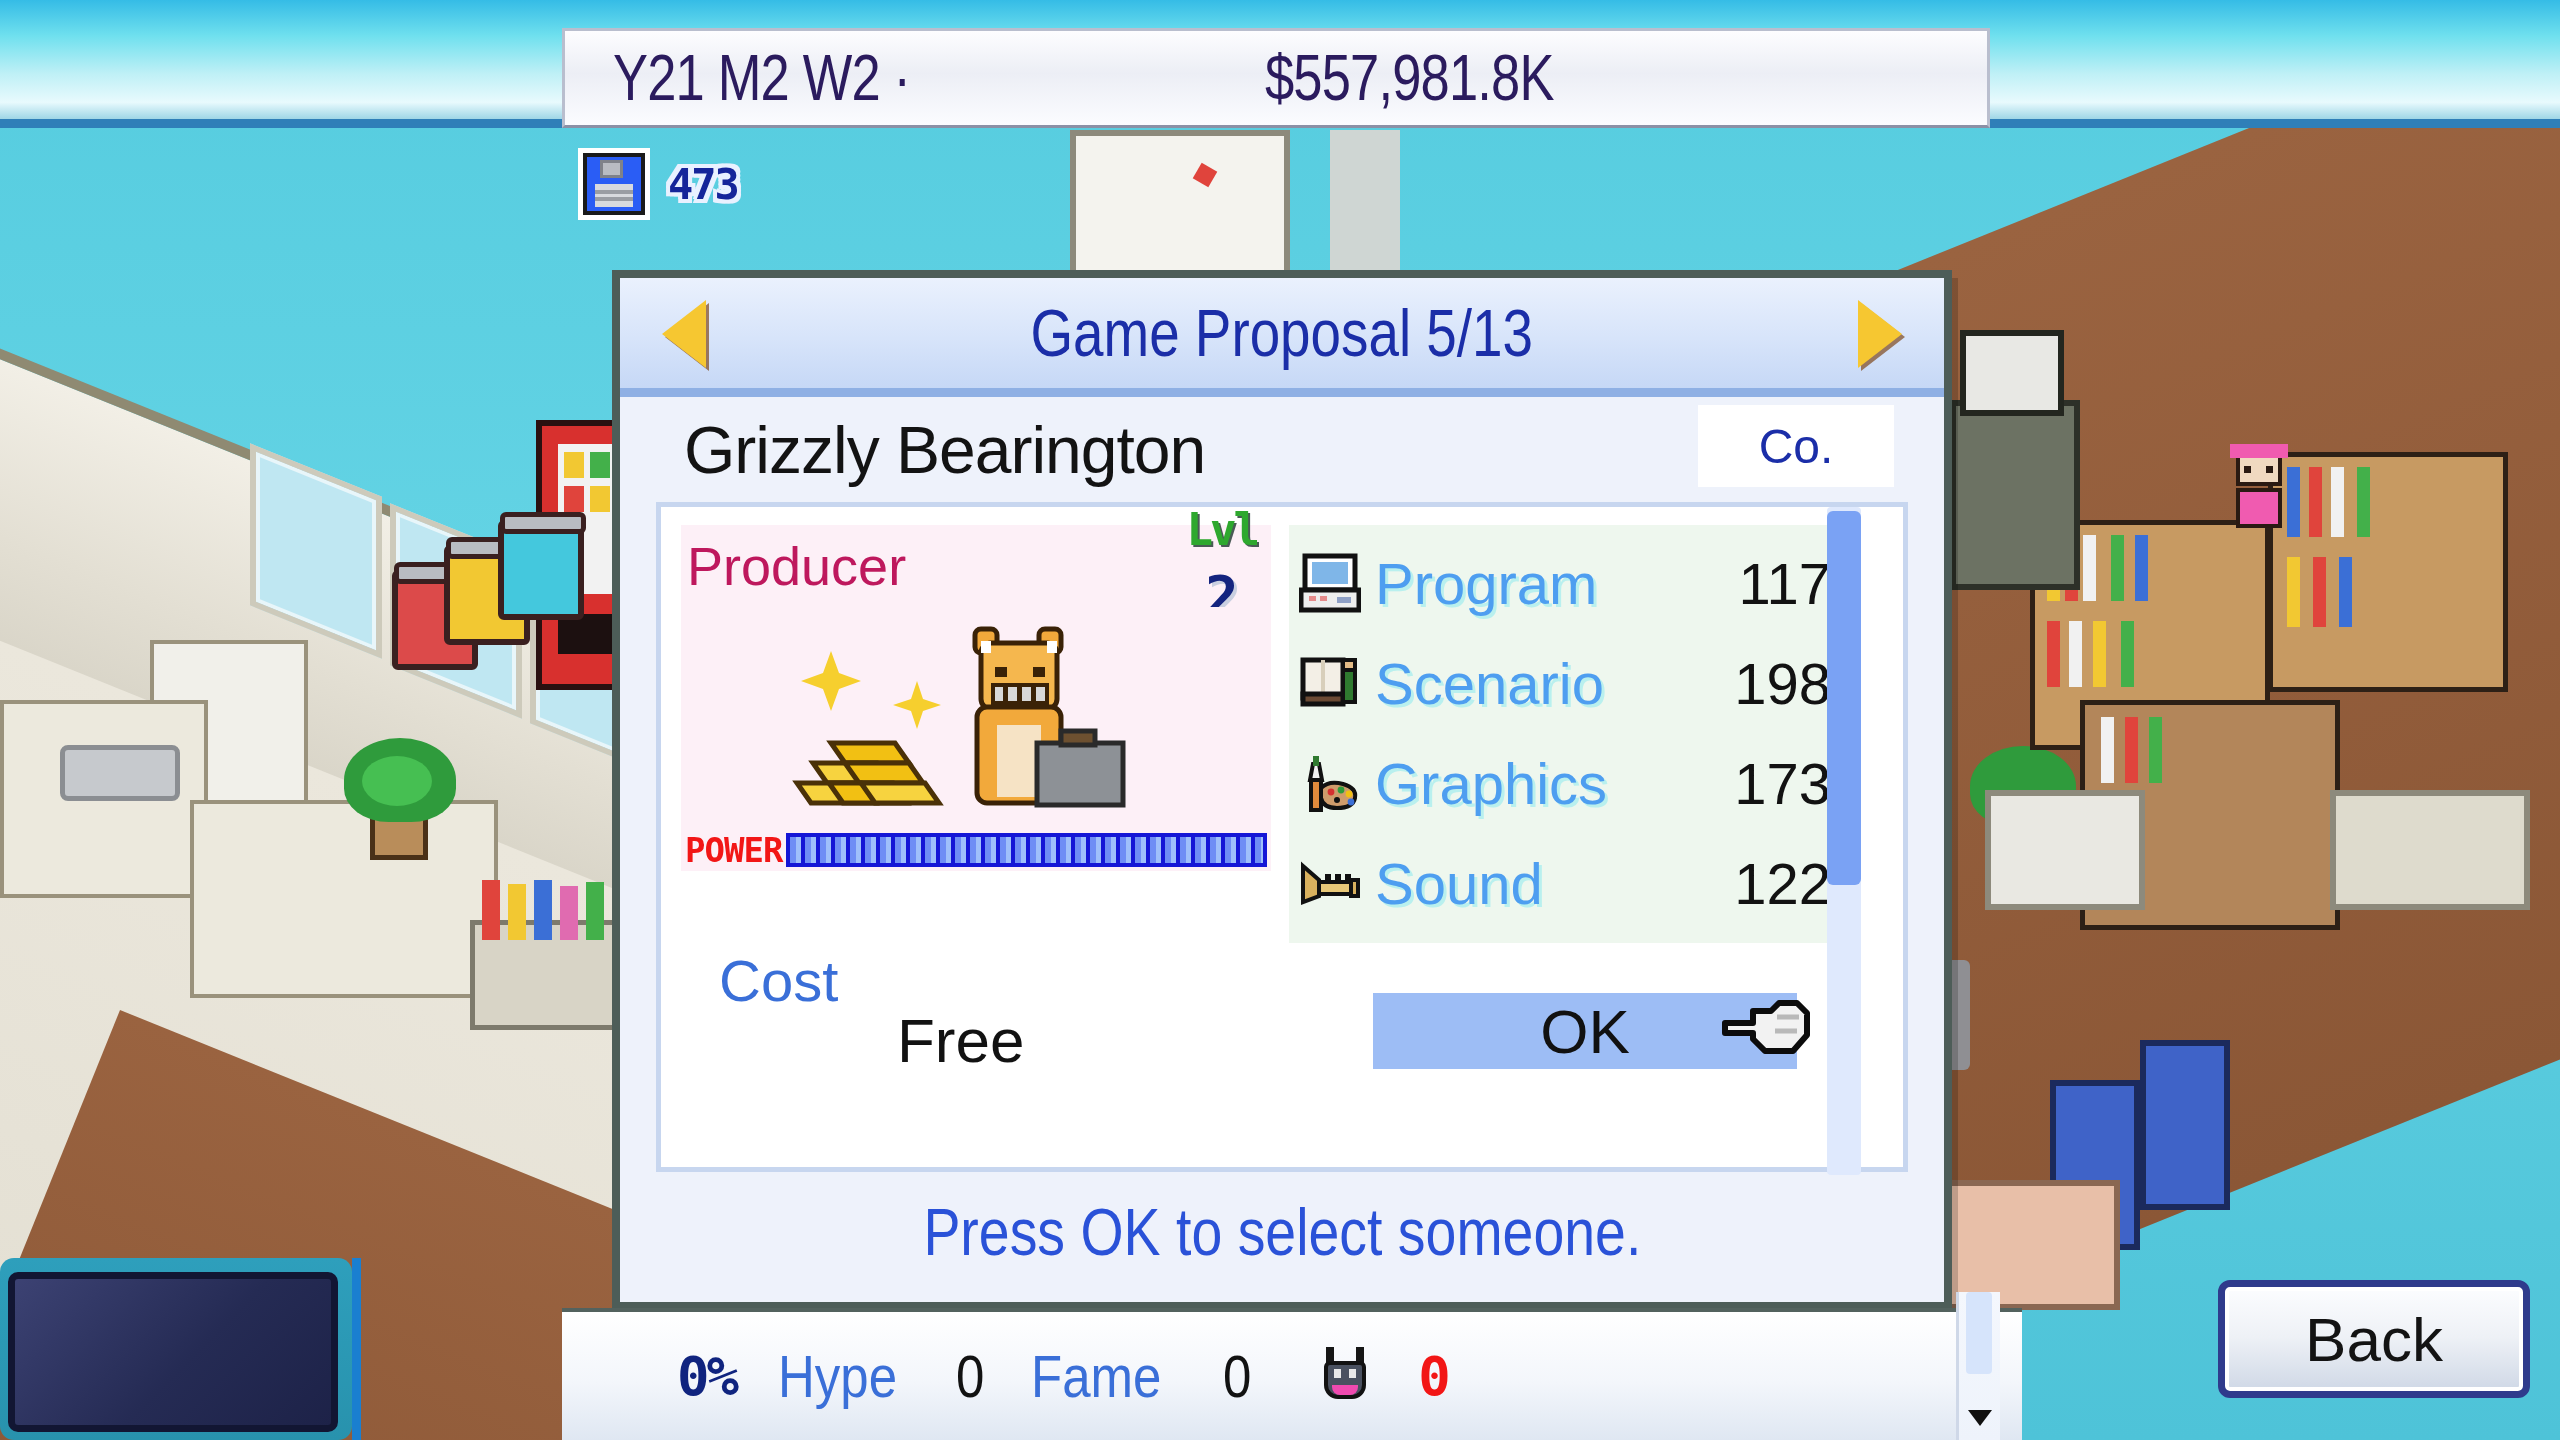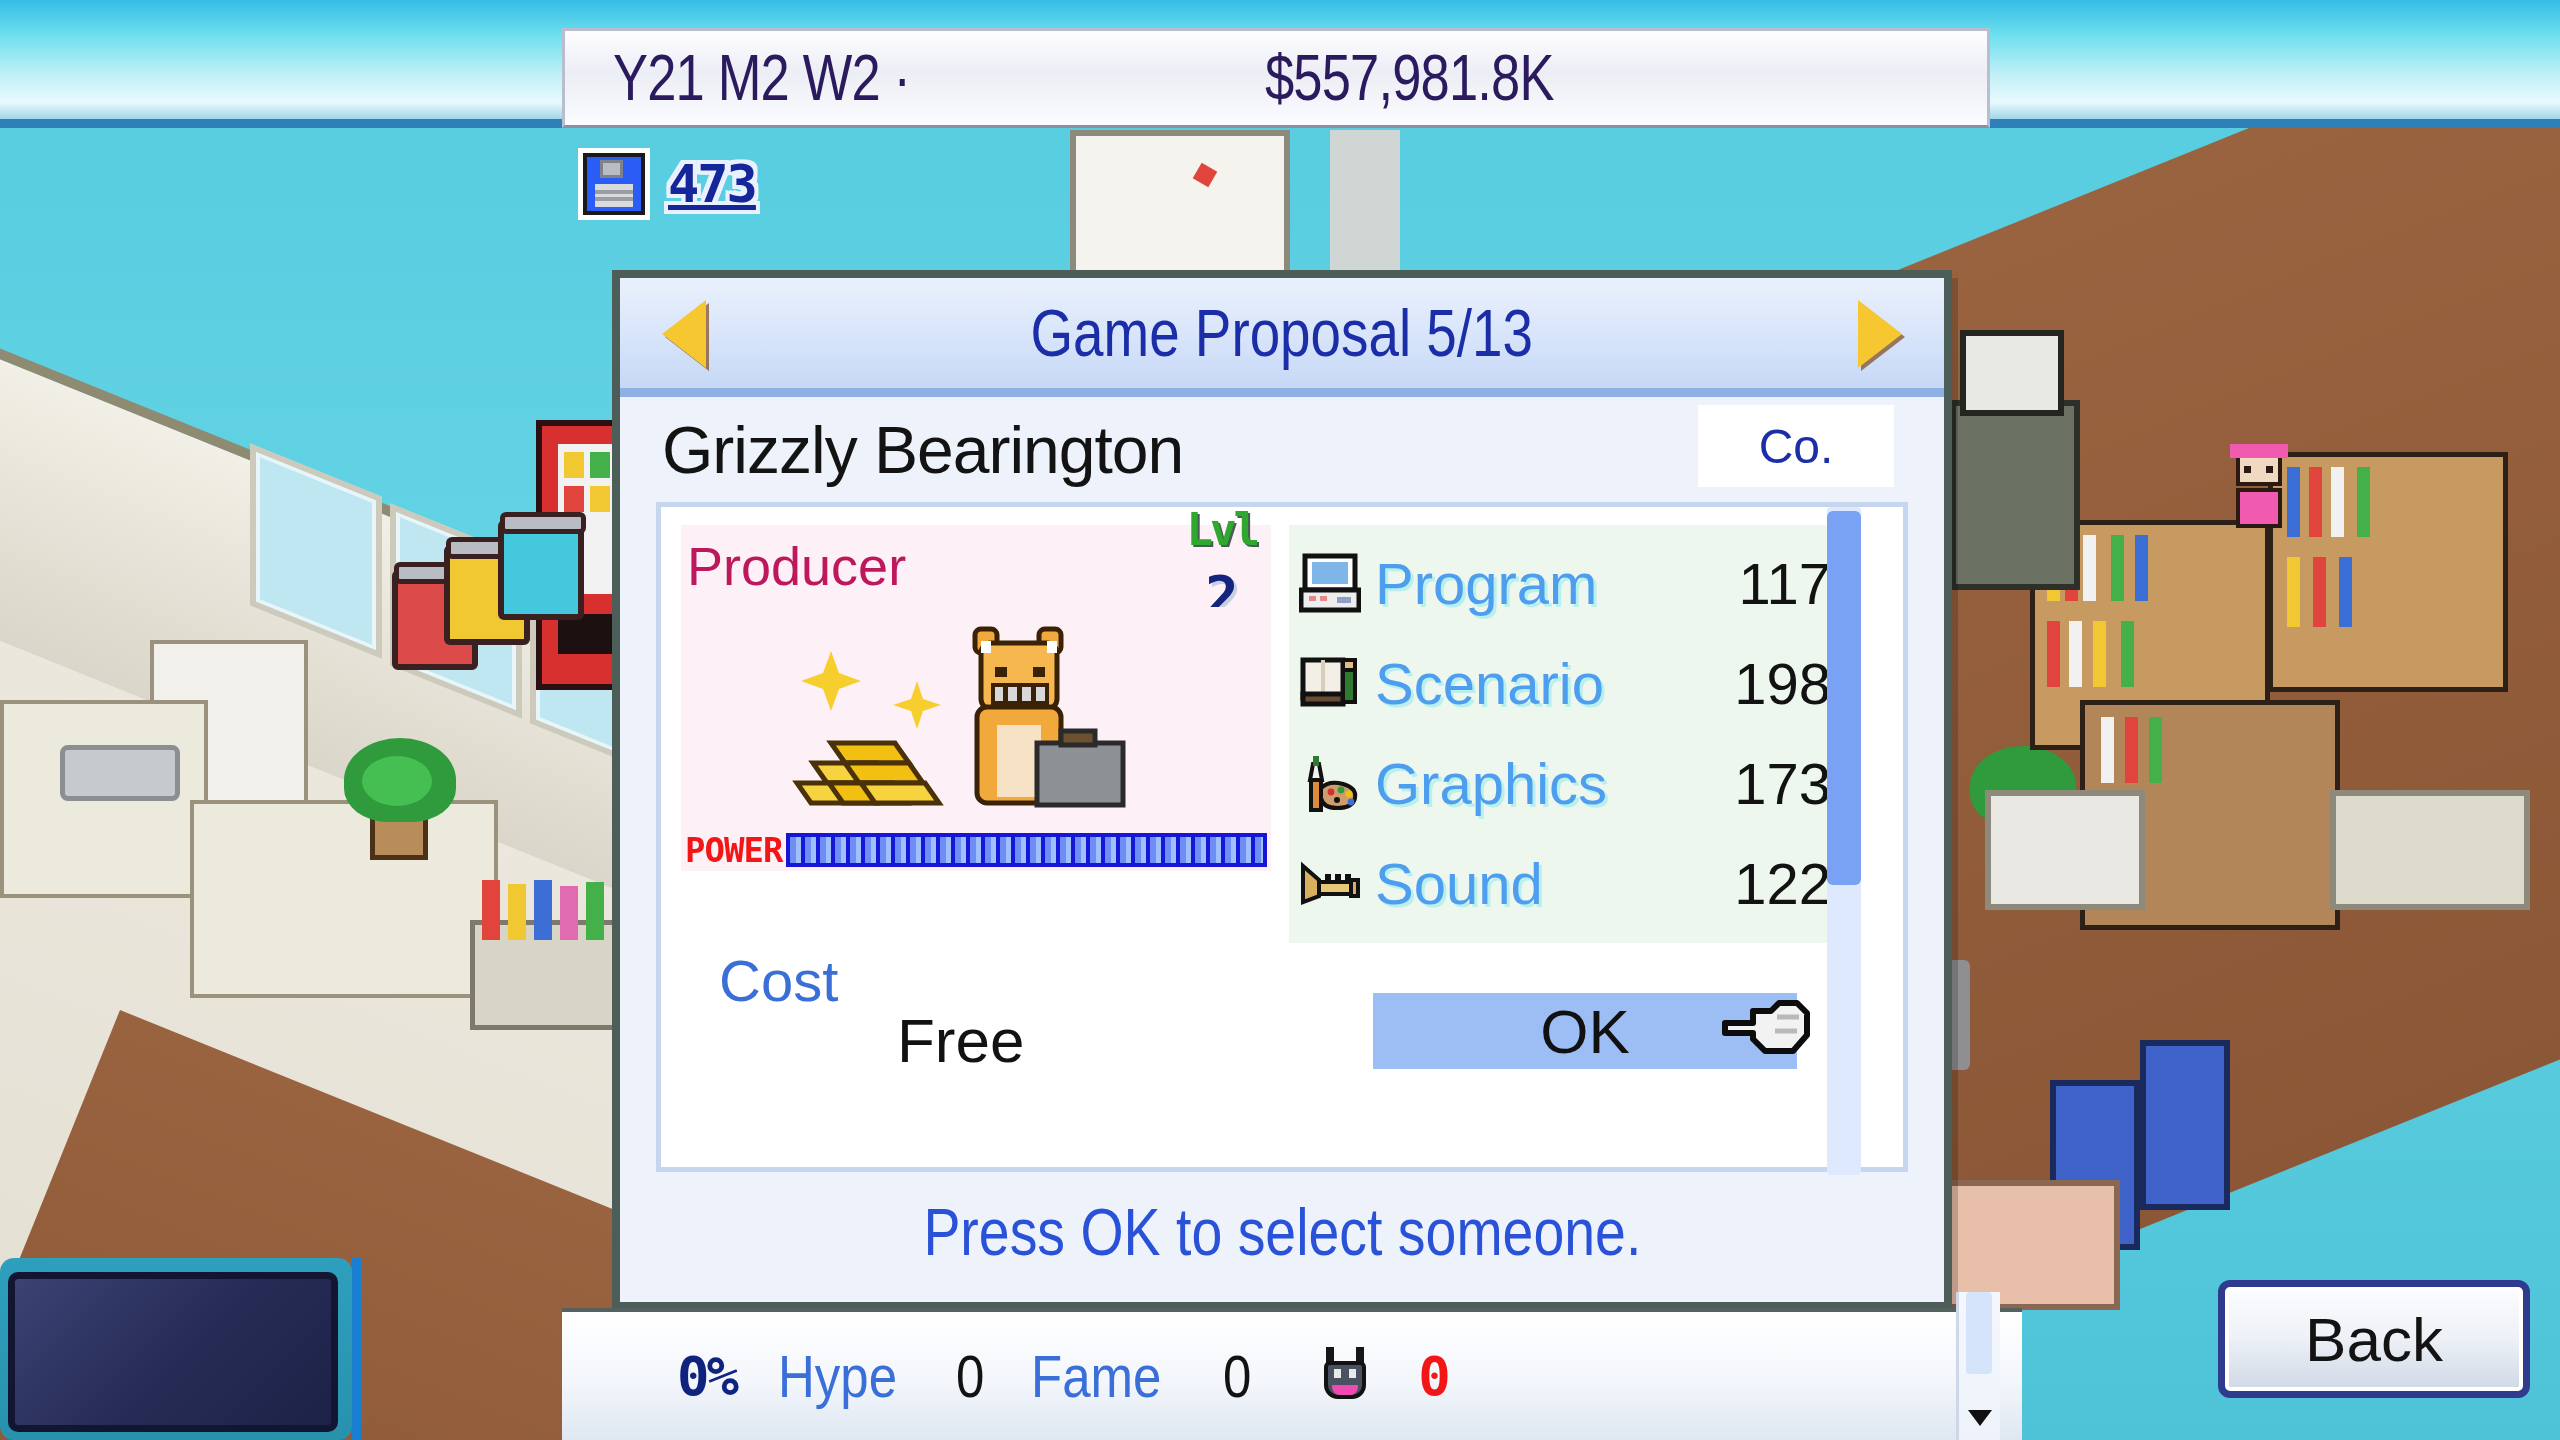--- a/index.html
+++ b/index.html
@@ -84,27 +84,26 @@
     box-shadow:0 0 0 0 #fff;
   }
   .floppy-in{position:absolute;inset:0;background:#1a1a1a;}
   .floppy-body{position:absolute;left:4px;top:4px;right:4px;bottom:4px;background:#2a5df5;}
   .floppy-shutter{position:absolute;left:24%;top:6%;width:42%;height:32%;background:#b9bcc2;border:3px solid #7f8289;box-sizing:border-box;}
   .floppy-label{position:absolute;left:14%;bottom:8%;width:72%;height:42%;background:#d8dade;}
   .floppy-label::before,.floppy-label::after{content:"";position:absolute;left:0;right:0;height:4px;background:#9a9da3;}
   .floppy-label::before{top:26%;}
   .floppy-label::after{top:58%;}
   .save-count{
-    font-family:"DejaVu Sans Mono",monospace;font-weight:bold;font-size:52px;
+    font-family:"DejaVu Sans Mono",monospace;font-weight:bold;font-size:42px;
     color:#15259a;letter-spacing:-2px;
     -webkit-text-stroke:0;
     text-shadow:
       -4px -4px 0 #e9f1ff, 4px -4px 0 #e9f1ff, -4px 4px 0 #e9f1ff, 4px 4px 0 #e9f1ff,
       0 -4px 0 #e9f1ff, 0 4px 0 #e9f1ff, -4px 0 0 #e9f1ff, 4px 0 0 #e9f1ff;
-    text-decoration: underline;
   }
 
   
   #bottombar{
     position:absolute;left:562px;top:1308px;width:1460px;height:132px;
     background:linear-gradient(180deg,#ffffff 0%,#f3f6fb 55%,#dfe7f2 100%);
     border-top:4px solid #53625e;
     box-sizing:border-box;
     display:flex;align-items:center;
   }
@@ -189,21 +188,21 @@
     border-right:44px solid #f6c731;
     filter:drop-shadow(3px 3px 0 rgba(120,60,10,.65));
   }
   .arrow-r{
     right:42px;
     border-top:34px solid transparent;border-bottom:34px solid transparent;
     border-left:44px solid #f6c731;
     filter:drop-shadow(3px 3px 0 rgba(120,60,10,.65));
   }
   #dlg-nameline{
-    position:relative;height:105px;display:flex;align-items:center;
+    position:relative;height:105px;display:flex;align-items:center;padding-left:22px;
   }
   #proposal-name{
     margin-left:42px;font-size:66px;color:#131313;
     font-family:"Liberation Sans",sans-serif;letter-spacing:-1px;
   }
   #co-badge{
     position:absolute;right:50px;top:8px;width:196px;height:82px;background:#ffffff;
     display:flex;align-items:center;justify-content:center;
   }
   #co-badge span{color:#1b2ea8;font-size:48px;}

